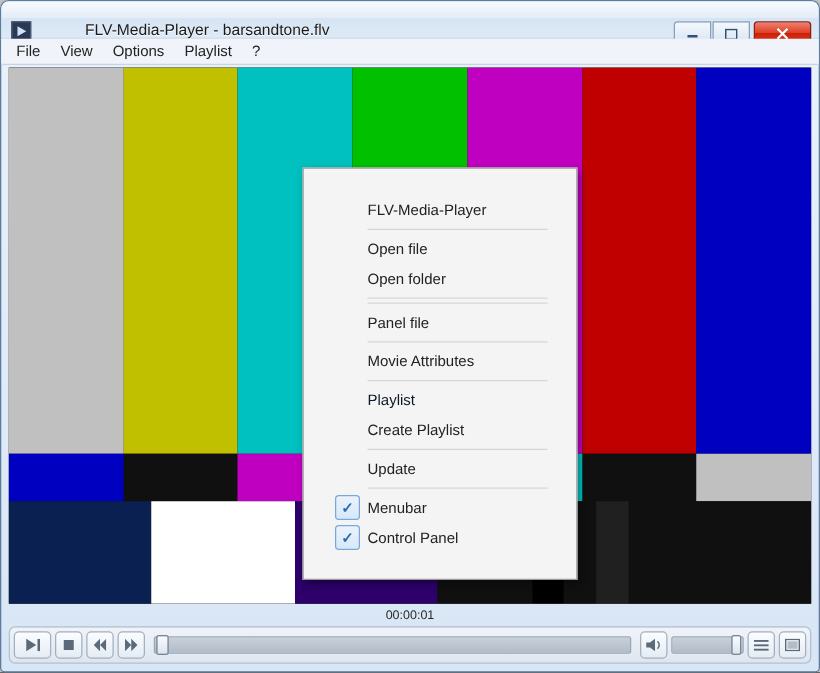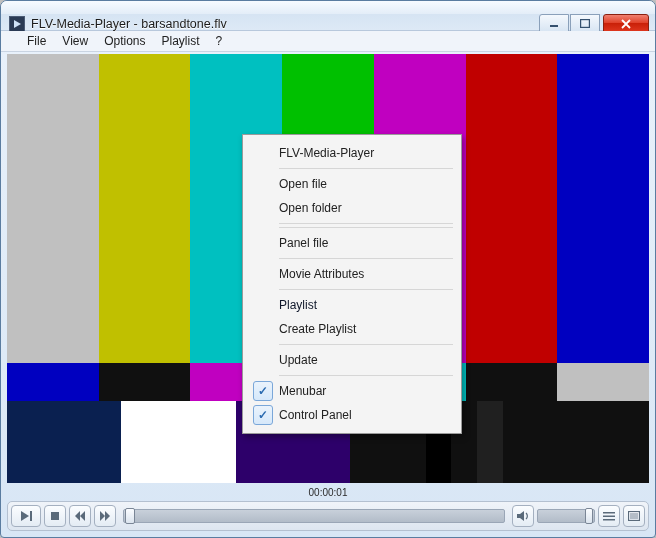--- a/index.html
+++ b/index.html
@@ -17,25 +17,26 @@
     border: 1px solid #5a7ca0;
     border-radius: 7px 7px 4px 4px;
     box-shadow: 0 0 8px rgba(0,0,0,0.3);
     position: relative;
     display: flex;
     flex-direction: column;
   }
   .titlebar {
     height: 30px;
     display: flex;
-    align-items: center;
+    align-items: flex-start;
     padding: 16px 6px 0 8px;
     background: linear-gradient(to bottom, #f7fbff 0%, #e3edf8 45%, #d6e4f3 46%, #dde9f6 100%);
     border-radius: 6px 6px 0 0;
     border-bottom: 1px solid #b8c8dc;
+    gap: 37px;
   }
   .titlebar .app-icon {
     width: 16px; height: 16px;
     background: #2a3a54;
     border: 1px solid #4a5a74;
     margin-right: 6px;
     display: flex;
     align-items: center;
     justify-content: center;
   }
@@ -65,21 +66,21 @@
     margin-left: 2px;
   }
   .winbtn svg { display:block; }
 
   .menubar {
     height: 21px;
     background: #f0f4fa;
     border-bottom: 1px solid #c9d4e2;
     display: flex;
     align-items: stretch;
-    padding: 0 18px;
+    padding: 0 4px;
   }
   .menubar .mitem {
     padding: 3px 8px;
     color: #222;
     cursor: default;
   }
 
   .video-area {
     flex: 1;
     background: #0f0f0f;
@@ -108,21 +109,21 @@
     display: flex;
   }
   .context-menu {
     position: absolute;
     top: 80px;
     left: 235px;
     width: 220px;
     background: #f4f4f4;
     border: 1px solid #9a9a9a;
     box-shadow: 2px 3px 6px rgba(0,0,0,0.35);
-    padding: 6px;
+    padding: 21px;
   }
   .cm-inner {
     background: #f4f4f4;
   }
   .cm-item {
     display: flex;
     align-items: center;
     height: 24px;
     padding: 0 10px 0 30px;
     color: #222;

